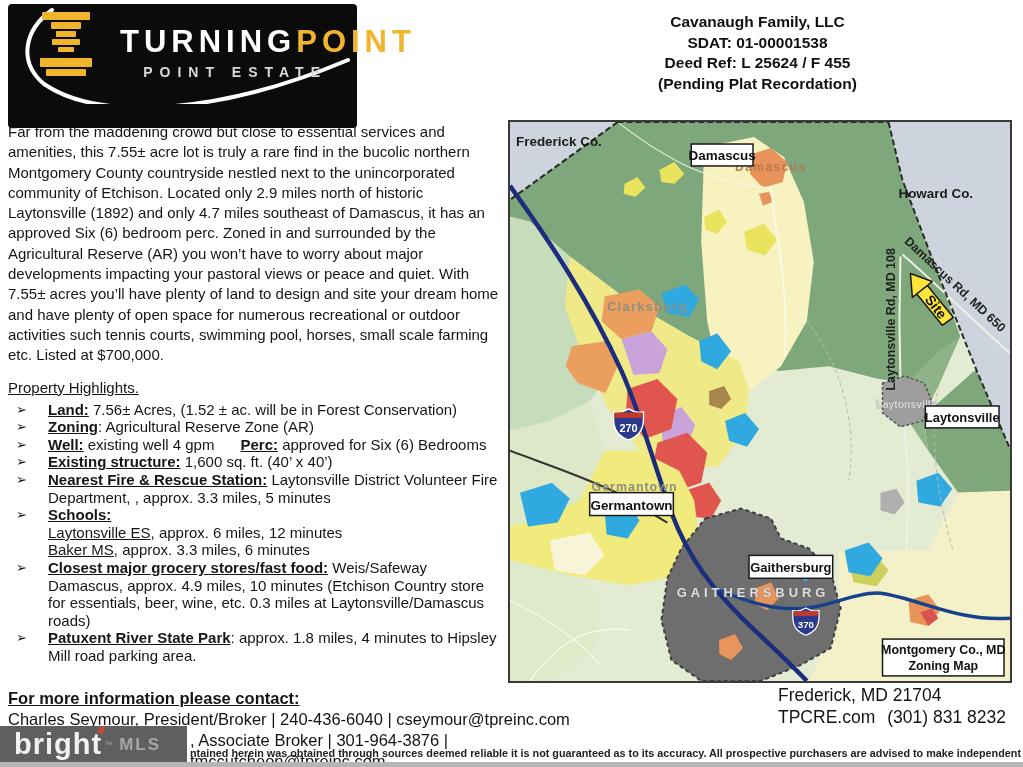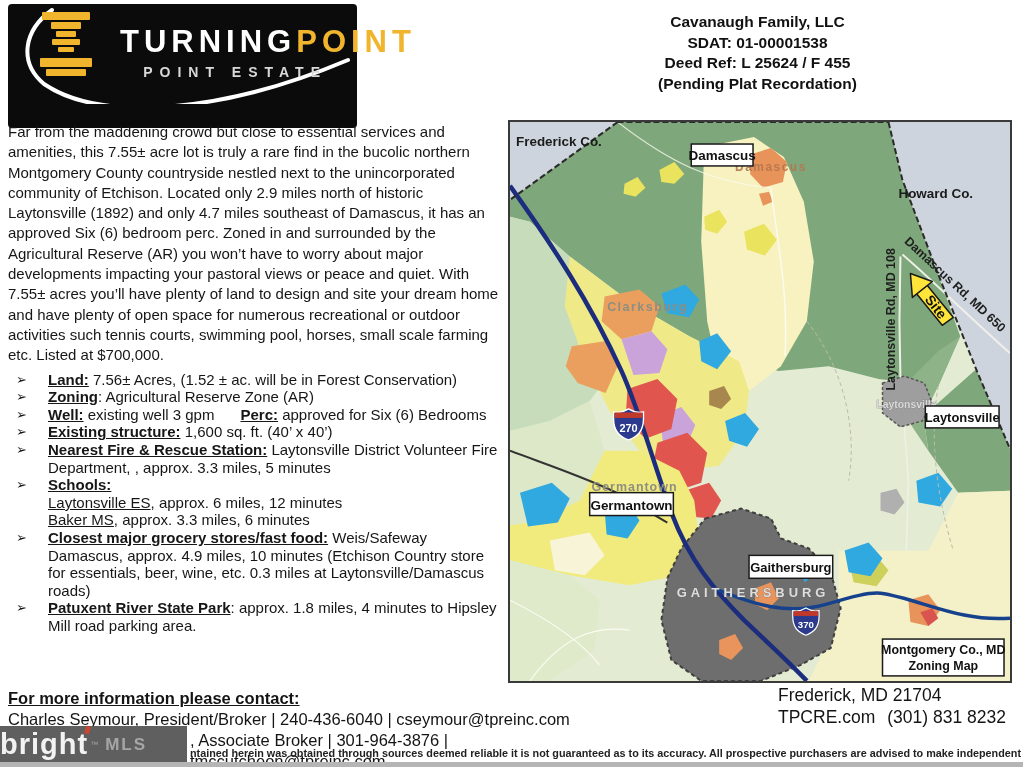--- a/index.html
+++ b/index.html
@@ -35,21 +35,21 @@
   .school-name { text-decoration:underline; }
   
   .contact { position:absolute; left:8px; top:688px; width:620px; font-size:16.5px;
              line-height:21px; color:#141414; }
   .contact-head { font-weight:bold; text-decoration:underline; }
   .contact-line2 { padding-left:182px; }
   .address { position:absolute; left:778px; top:684px; width:240px; font-size:17.5px;
              line-height:22px; color:#141414; white-space:nowrap; }
   .addr-gap { display:inline-block; width:12px; }
   .mls-logo { position:absolute; left:0; top:726px; width:187px; height:37px;
-              background:#5f5f5f; display:flex; align-items:center; 
+              background:#5f5f5f; display:flex; align-items:center; padding-left:14px;
               white-space:nowrap; }
   .mls-bright { color:#f2f2f2; font-size:29px; font-weight:bold; letter-spacing:1px; position:relative; }
   .mls-tick { position:absolute; right:-2px; top:-2px; width:5px; height:8px;
               background:#c74634; border-radius:1px; transform:rotate(18deg); }
   .mls-mls { color:#a6a6a6; font-size:17px; font-weight:600; margin-left:7px; letter-spacing:2px; }
   .mls-tm { color:#a6a6a6; font-size:8px; vertical-align:top; margin-left:2px; }
   .disclaimer { position:absolute; left:190px; top:747px; width:825px; font-size:10.8px;
                 font-weight:600; color:#222; white-space:nowrap; }
   .bottom-strip { position:absolute; left:0; bottom:0; width:100%; height:5px; background:#b5b5b5; }
   
@@ -83,33 +83,34 @@
   <div class="hdr-right">
     <div>Cavanaugh Family, LLC</div>
     <div>SDAT: 01-00001538</div>
     <div>Deed Ref: L 25624 / F 455</div>
     <div>(Pending Plat Recordation)</div>
   </div>
 
   <div class="left-col">
     <div class="desc">Far from the maddening crowd but close to essential services and amenities, this 7.55± acre lot is truly a rare find in the bucolic northern Montgomery County countryside nestled next to the unincorporated community of Etchison.  Located only 2.9 miles north of historic Laytonsville (1892) and only 4.7 miles southeast of Damascus, it has an approved Six (6) bedroom perc.  Zoned in and surrounded by the Agricultural Reserve (AR) you won’t have to worry about major developments impacting your pastoral views or peace and quiet.  With 7.55± acres you’ll have plenty of land to design and site your dream home and have plenty of open space for numerous recreational or outdoor activities such tennis courts, swimming pool, horses, small scale farming etc.  Listed at $700,000.</div>
 
+    <div class="hl-title">Property Highlights.</div>
 
     <div class="hl-list">
       <div class="hl-row">
         <span class="hl-bullet">➢</span>
         <span class="hl-text"><span class="hl-label">Land:</span><span> 7.56± Acres, (1.52 ± ac. will be in Forest Conservation)</span></span>
       </div>
       <div class="hl-row">
         <span class="hl-bullet">➢</span>
         <span class="hl-text"><span class="hl-label">Zoning</span><span>: Agricultural Reserve Zone (AR)</span></span>
       </div>
       <div class="hl-row">
         <span class="hl-bullet">➢</span>
-        <span class="hl-text"><span class="hl-label">Well:</span><span> existing well 3 gpm</span><span class="hl-label2">Perc:</span><span> approved for Six (6) Bedrooms</span></span>
+        <span class="hl-text"><span class="hl-label">Well:</span><span> existing well 4 gpm</span><span class="hl-label2">Perc:</span><span> approved for Six (6) Bedrooms</span></span>
       </div>
       <div class="hl-row">
         <span class="hl-bullet">➢</span>
         <span class="hl-text"><span class="hl-label">Existing structure:</span><span> 1,600 sq. ft. (40’ x 40’)</span></span>
       </div>
       <div class="hl-row">
         <span class="hl-bullet">➢</span>
         <span class="hl-text"><span class="hl-label">Nearest Fire &amp; Rescue Station:</span><span> Laytonsville District Volunteer Fire Department, , approx. 3.3 miles, 5 minutes</span></span>
       </div>
       <div class="hl-row">

